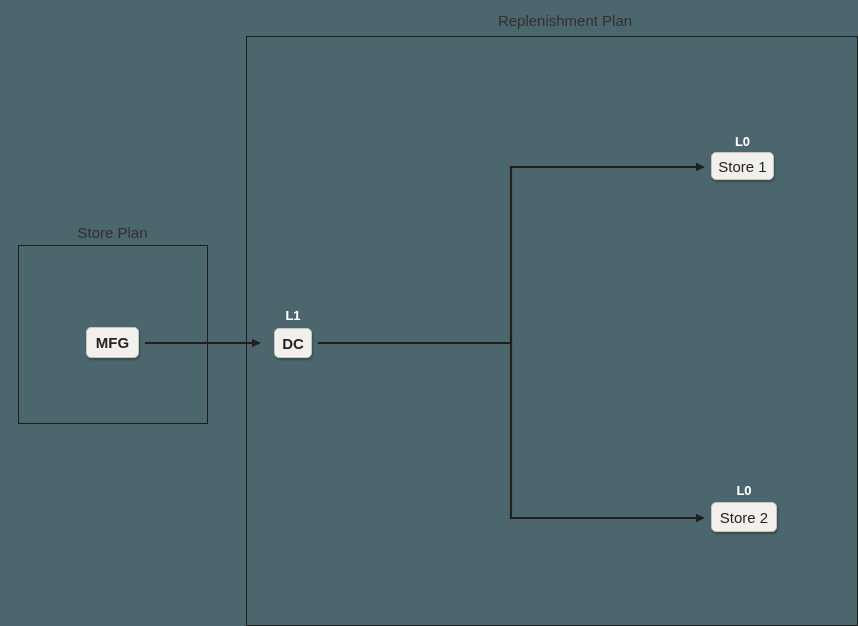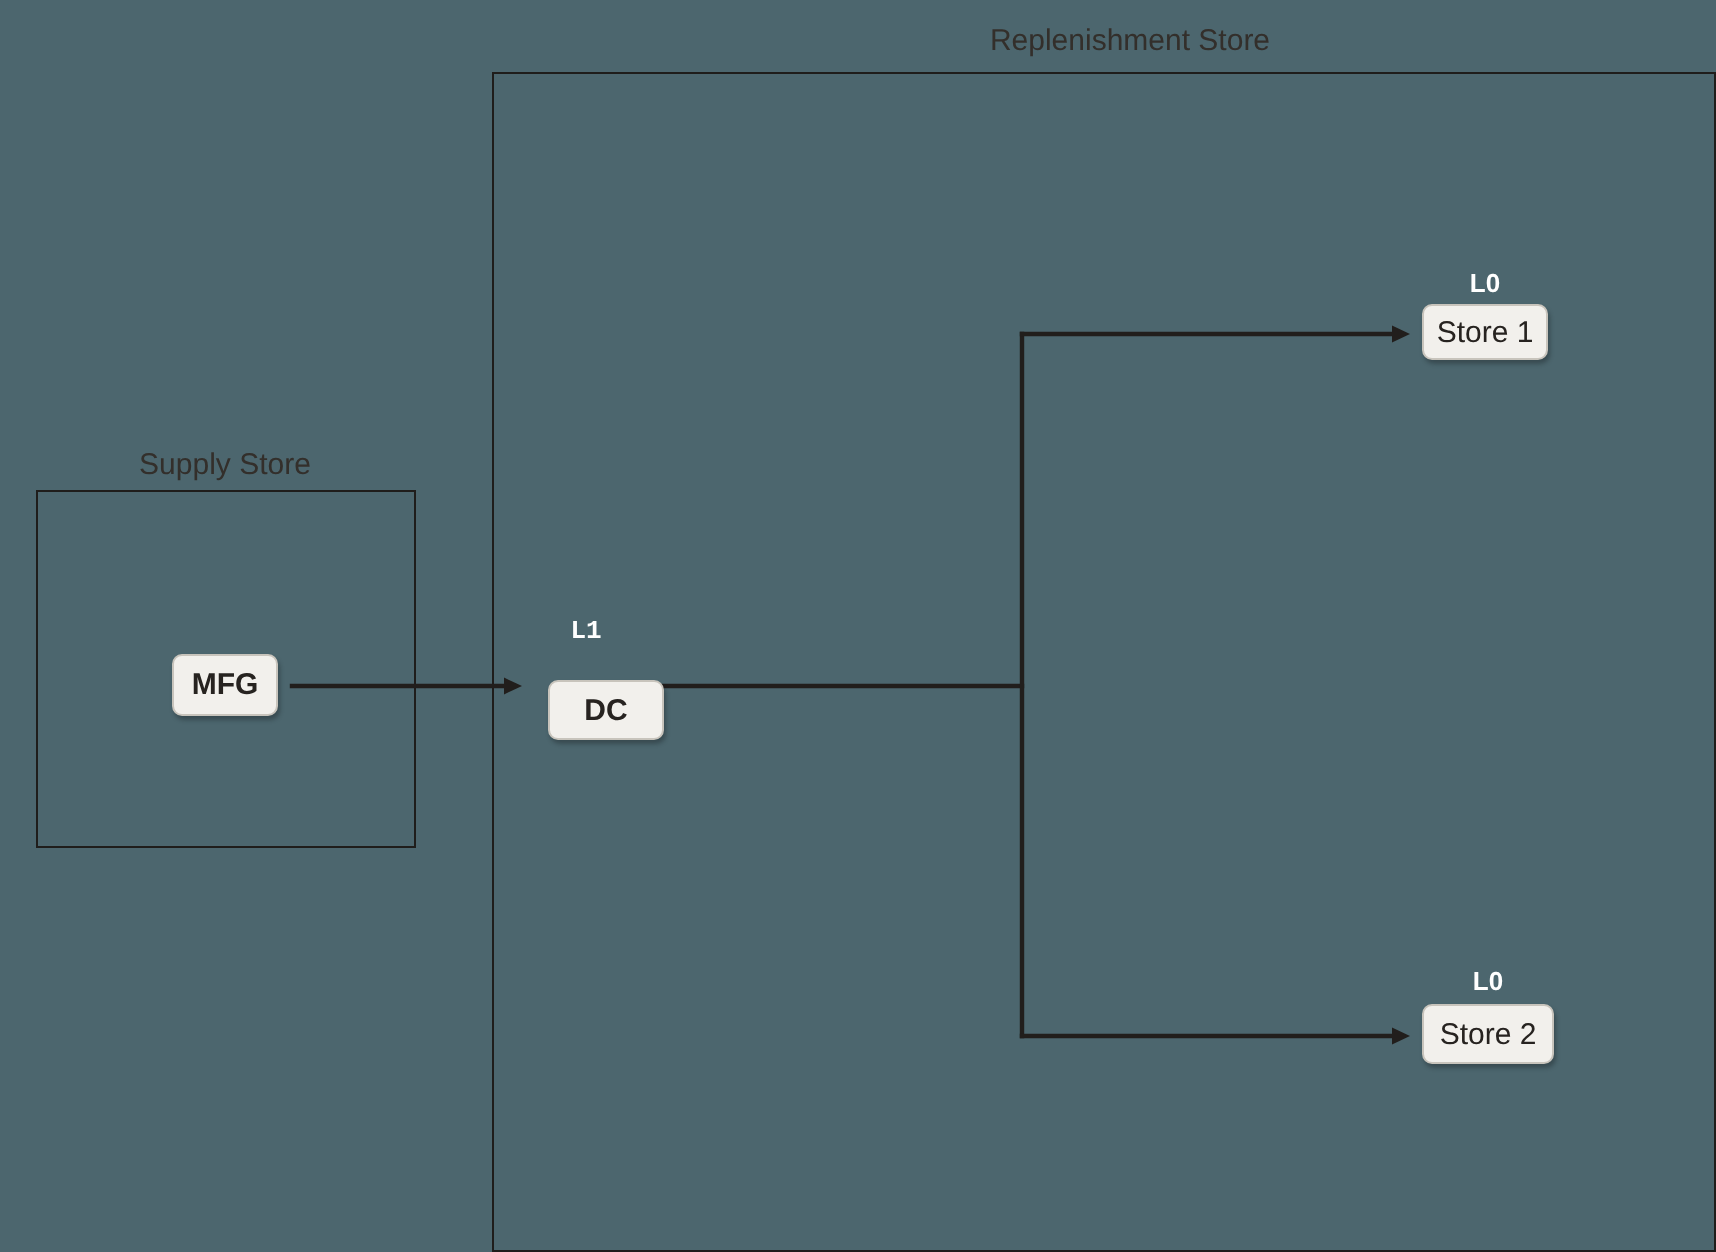--- a/index.html
+++ b/index.html
@@ -65,46 +65,46 @@
     border-radius: 5px;
     box-shadow: 1px 2px 2px rgba(20, 25, 28, 0.35);
     display: flex;
     align-items: center;
     justify-content: center;
     color: #272320;
     font-size: 15px;
   }
   .node.bold { font-weight: bold; }
   .node.mfg    { left: 86px;  top: 327px; width: 53px; height: 31px; }
-  .node.dc     { left: 274px; top: 328px; width: 58px; height: 30px; margin-top: 12px; }
+  .node.dc     { left: 274px; top: 328px; width: 38px; height: 30px; }
   .node.store1 { left: 711px; top: 152px; width: 63px; height: 28px; text-align: right; }
   .node.store2 { left: 711px; top: 502px; width: 66px; height: 30px; }
   .tier-label {
     position: absolute;
     color: #ffffff;
     font-size: 13px;
     line-height: 13px;
     font-weight: bold;
     text-align: center;
     white-space: nowrap;
   }
-  .tier-label.dc-tier     { left: 274px; top: 309px; width: 38px; font-family: Liberation Mono, monospace; }
+  .tier-label.dc-tier     { left: 274px; top: 309px; width: 38px; }
   .tier-label.store1-tier { left: 711px; top: 135px; width: 63px; }
   .tier-label.store2-tier { left: 711px; top: 484px; width: 66px; }
 </style>
 </head>
 <body>
 
 <div class="canvas">
 
   <div class="container-rect supply"></div>
   <div class="container-rect replenishment"></div>
 
-  <div class="container-title supply-title">Supply Store</div>
-  <div class="container-title replenishment-title">Replenishment Store</div>
+  <div class="container-title supply-title">Store Plan</div>
+  <div class="container-title replenishment-title">Replenishment Plan</div>
 
   <svg class="connectors" width="858" height="626" viewBox="0 0 858 626">
     <g stroke="#211E1C" stroke-width="2.2" fill="none" stroke-linecap="square">
       <path d="M146 343 H252"></path>
       <path d="M319 343 H511"></path>
       <path d="M511 167 V518"></path>
       <path d="M511 167 H696"></path>
       <path d="M511 518 H696"></path>
     </g>
     <g fill="#211E1C" stroke="none">

